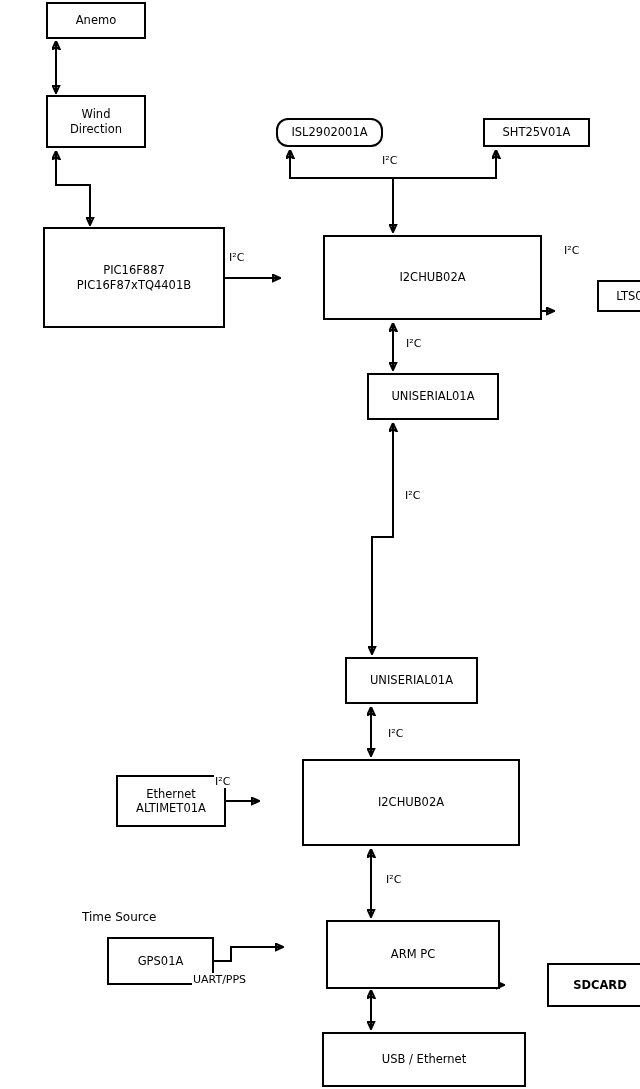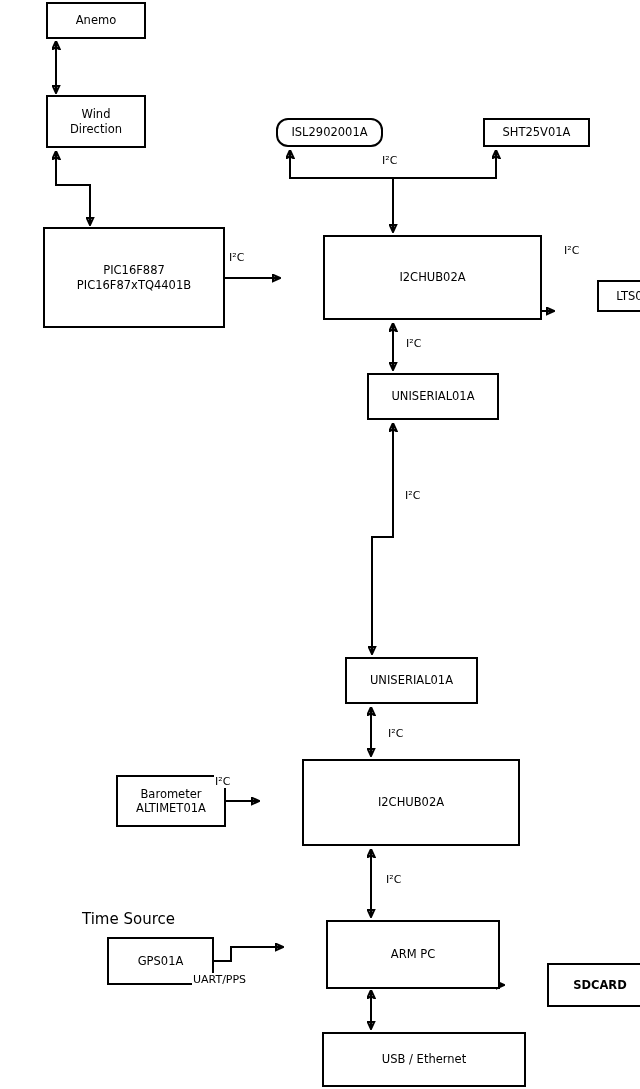--- a/index.html
+++ b/index.html
@@ -35,21 +35,21 @@
     position: absolute;
     font-size: 11px;
     color: #000000;
     white-space: nowrap;
     z-index: 4;
     background: #ffffff;
     padding: 0 1px;
   }
   .free-label {
     position: absolute;
-    font-size: 15px;
+    font-size: 12px;
     color: #000000;
     white-space: nowrap;
     z-index: 4;
   }
   svg.wires {
     position: absolute;
     left: 0;
     top: 0;
     width: 640px;
     height: 1089px;
@@ -137,21 +137,21 @@
   <div class="node" style="left:557px;top:280px;width:80px;height:32px;justify-content:center;">
     <span>LTS01A</span>
   </div>
   <div class="node" style="left:327px;top:373px;width:132px;height:47px;">
     <span>UNISERIAL01A</span>
   </div>
   <div class="node" style="left:305px;top:657px;width:133px;height:47px;">
     <span>UNISERIAL01A</span>
   </div>
   <div class="node" style="left:76px;top:775px;width:110px;height:52px;">
-    <span>Barometer
+    <span>Ethernet
 ALTIMET01A</span>
   </div>
   <div class="node" style="left:262px;top:759px;width:218px;height:87px;">
     <span>I2CHUB02A</span>
   </div>
   <div class="node" style="left:67px;top:937px;width:107px;height:48px;">
     <span>GPS01A</span>
   </div>
   <div class="node" style="left:286px;top:920px;width:174px;height:69px;">
     <span>ARM PC</span>

